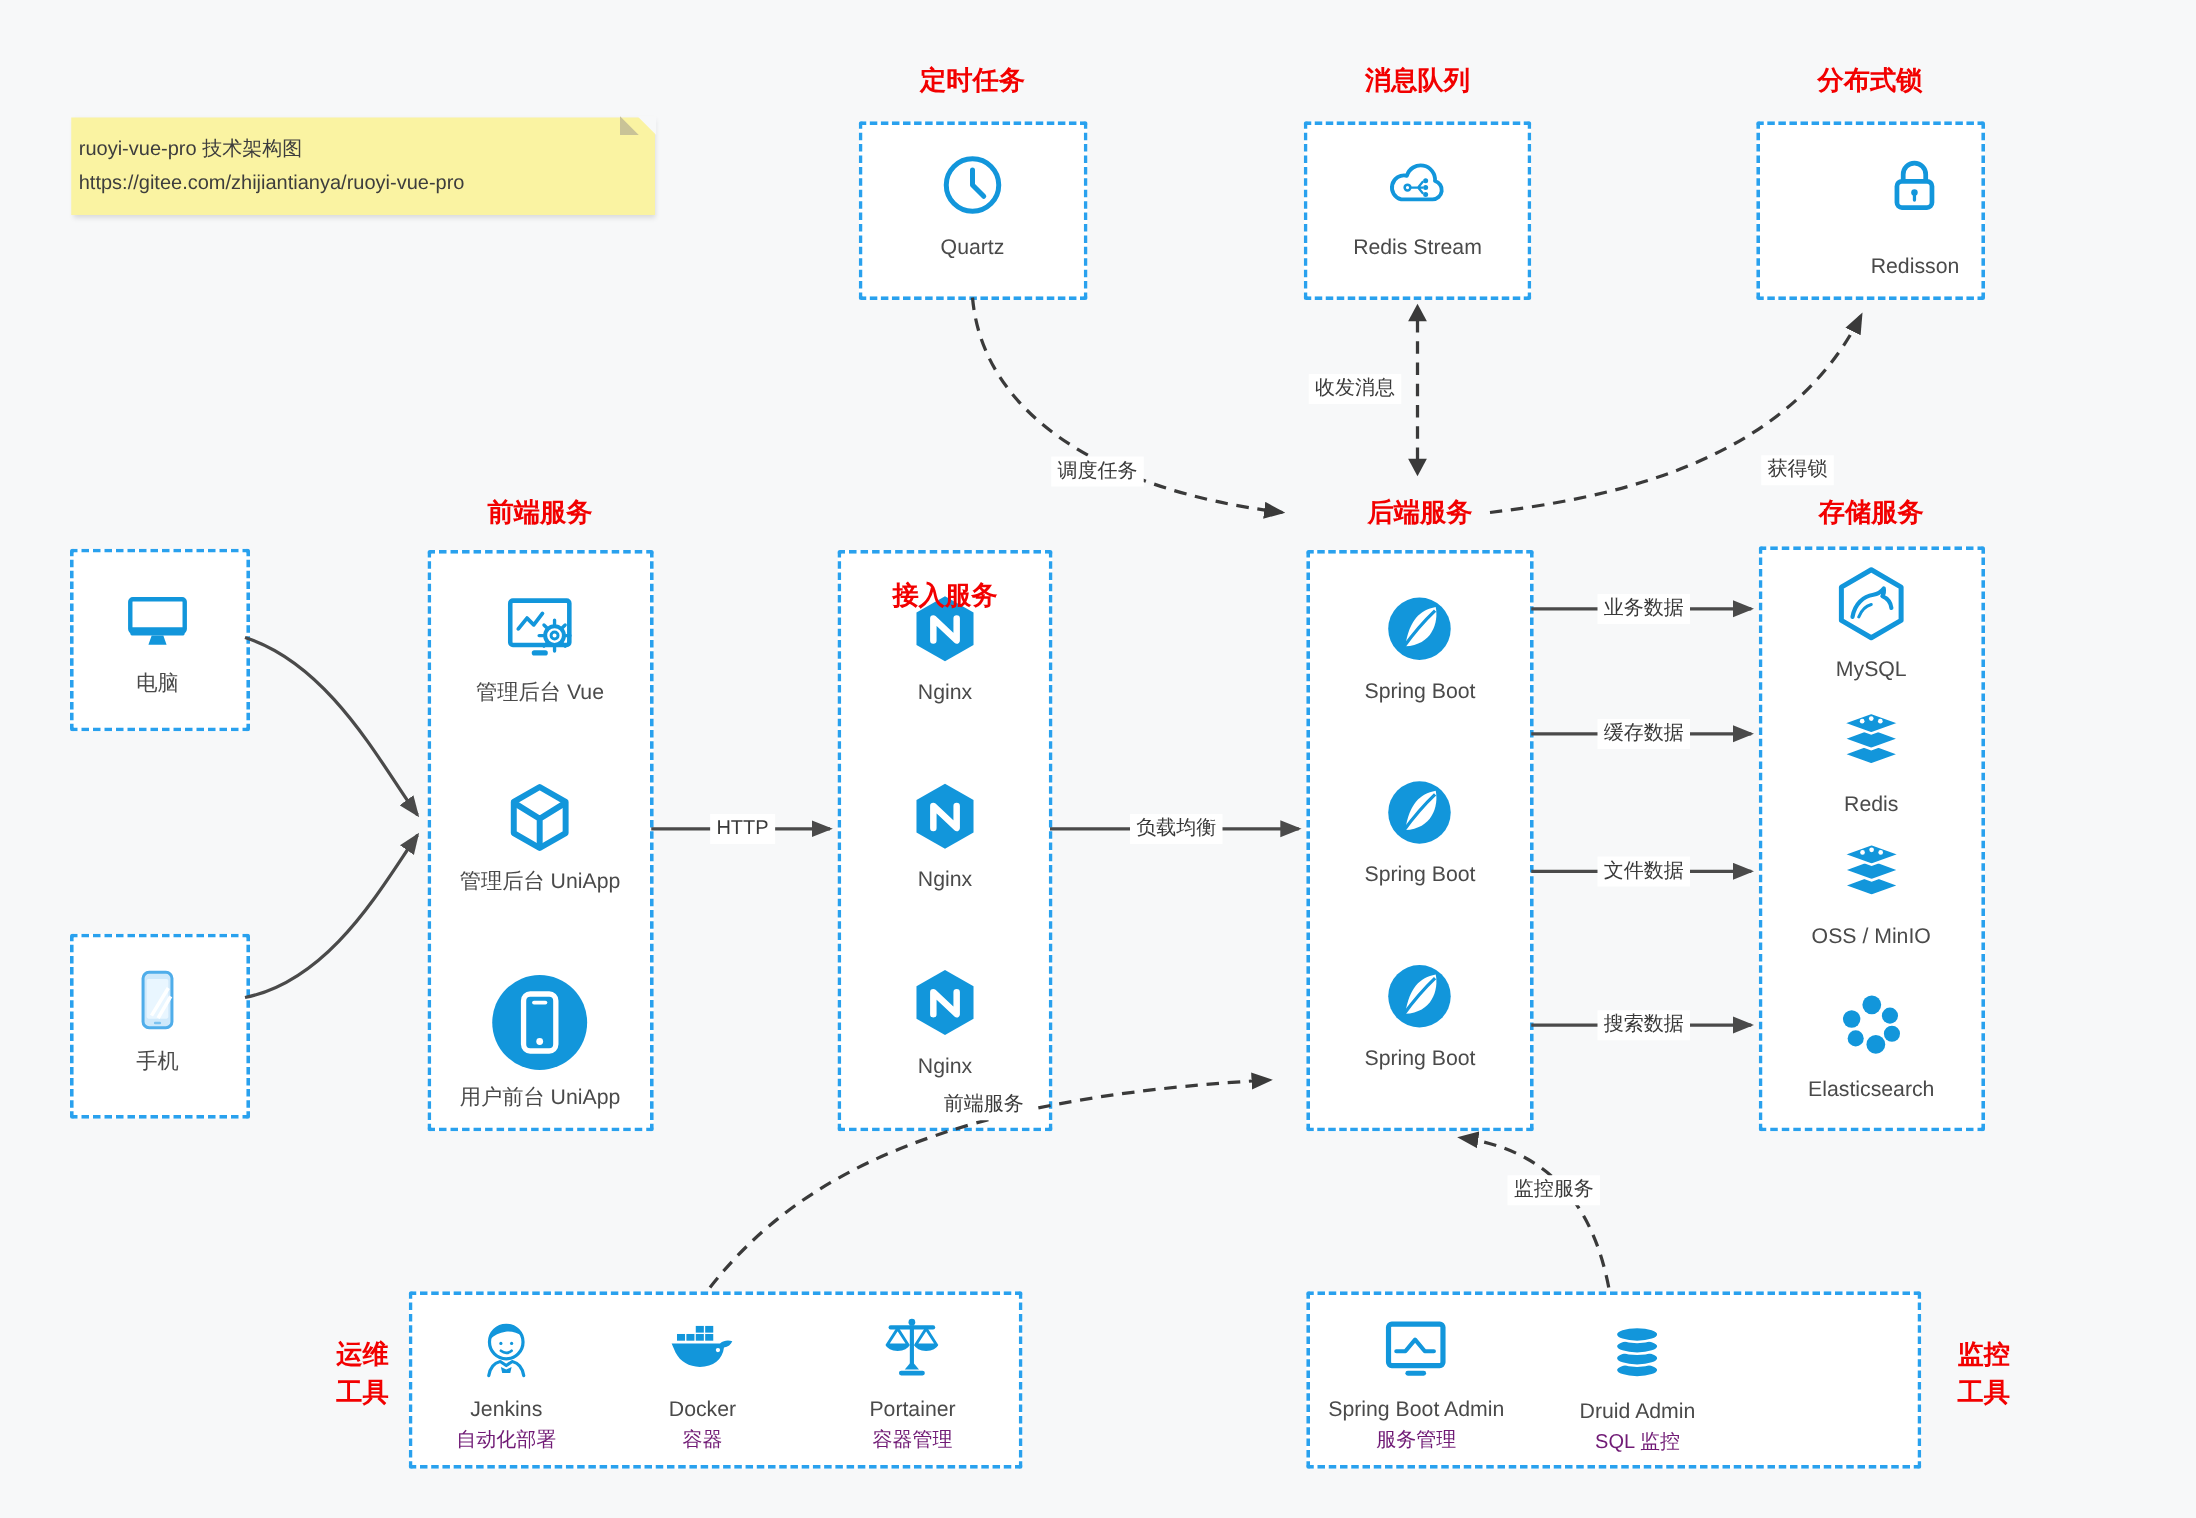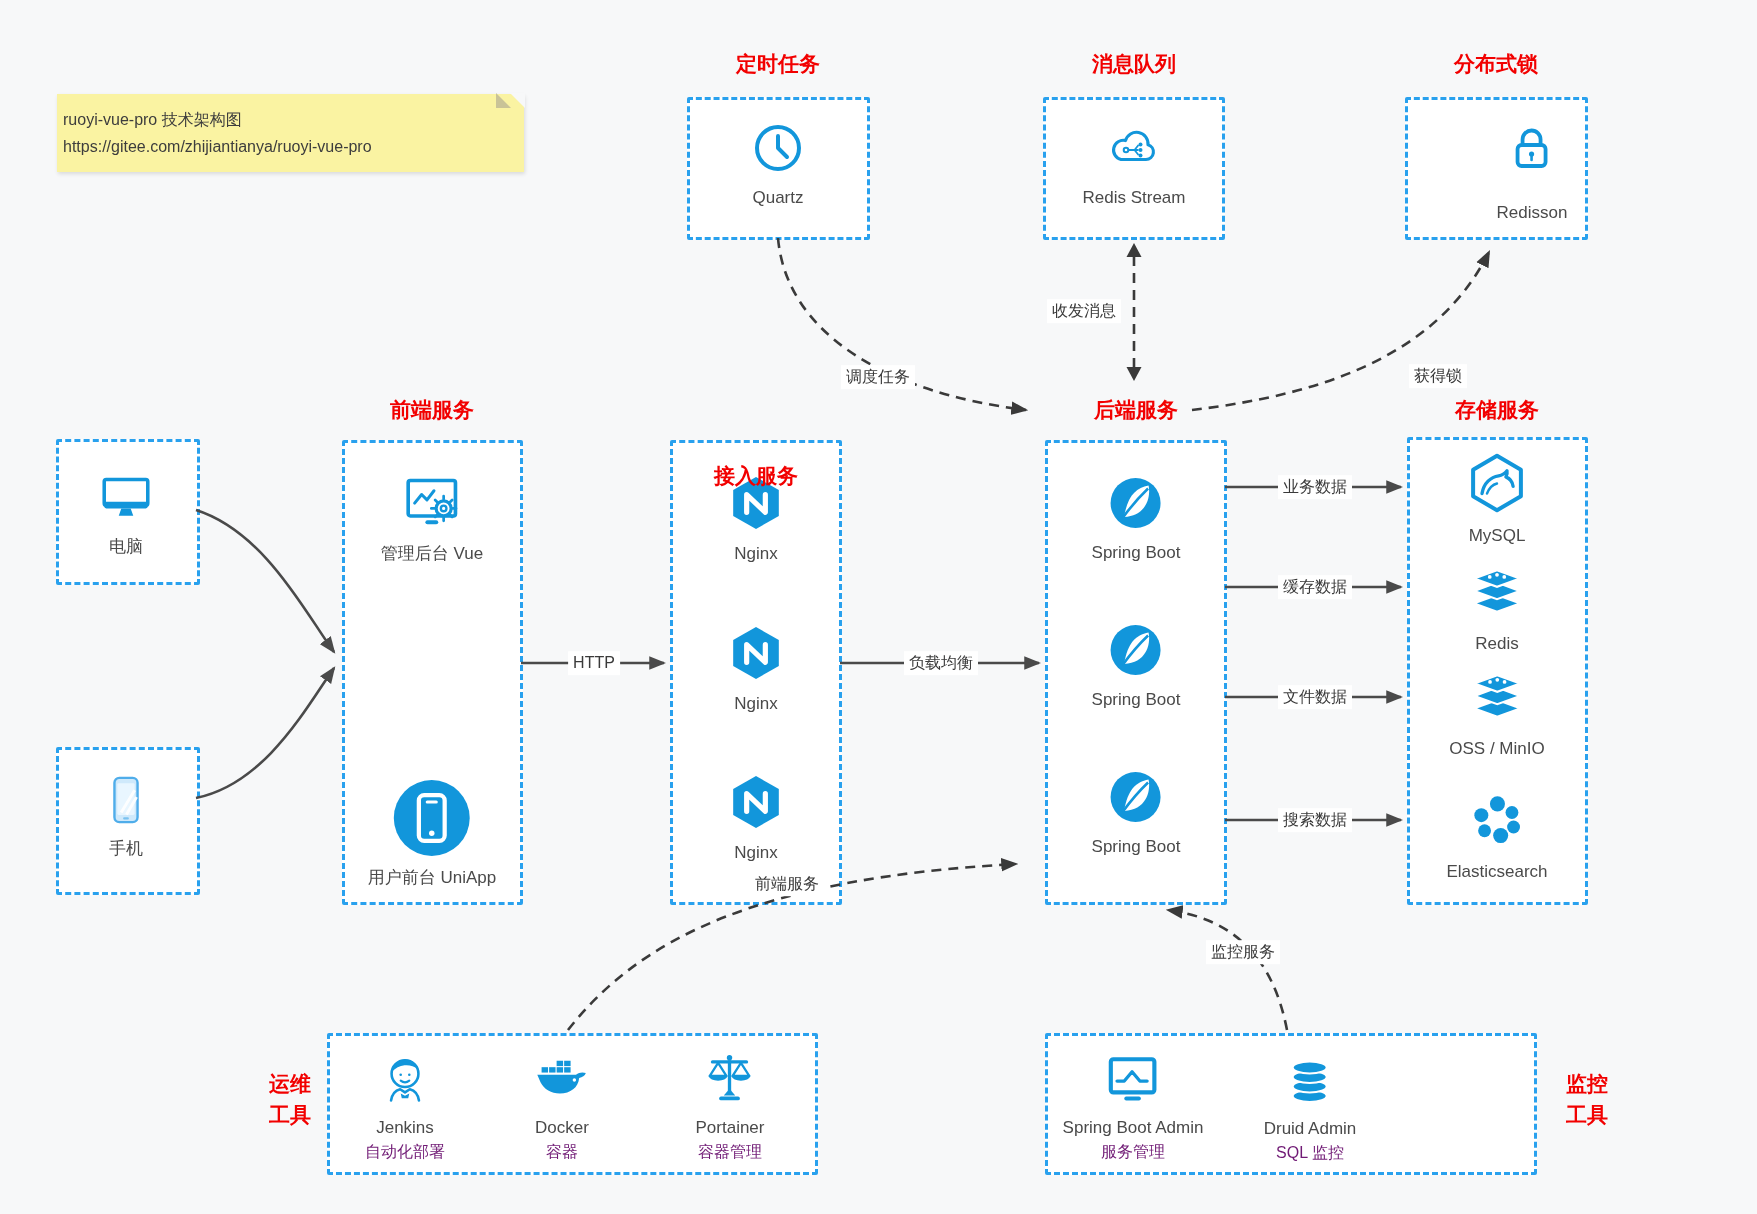--- a/index.html
+++ b/index.html
@@ -250,20 +250,28 @@
   </div>
 
   <div class="node" style="left:432px;top:473px;">
     <span>
         <svg width="58" height="58">
           <use href="#sym-admin-vue"></use>
         </svg>
       </span>
     <span class="nlabel">管理后台 Vue</span>
   </div>
+  <div class="node" style="left:432px;top:626px;">
+    <span>
+        <svg width="56" height="56">
+          <use href="#sym-uniapp-cube"></use>
+        </svg>
+      </span>
+    <span class="nlabel">管理后台 UniApp</span>
+  </div>
   <div class="node" style="left:432px;top:777px;gap:8px;">
     <span>
         <svg width="82" height="82">
           <use href="#sym-uniapp-user"></use>
         </svg>
       </span>
     <span class="nlabel">用户前台 UniApp</span>
   </div>
 
   <div class="node" style="left:756px;top:475px;">

